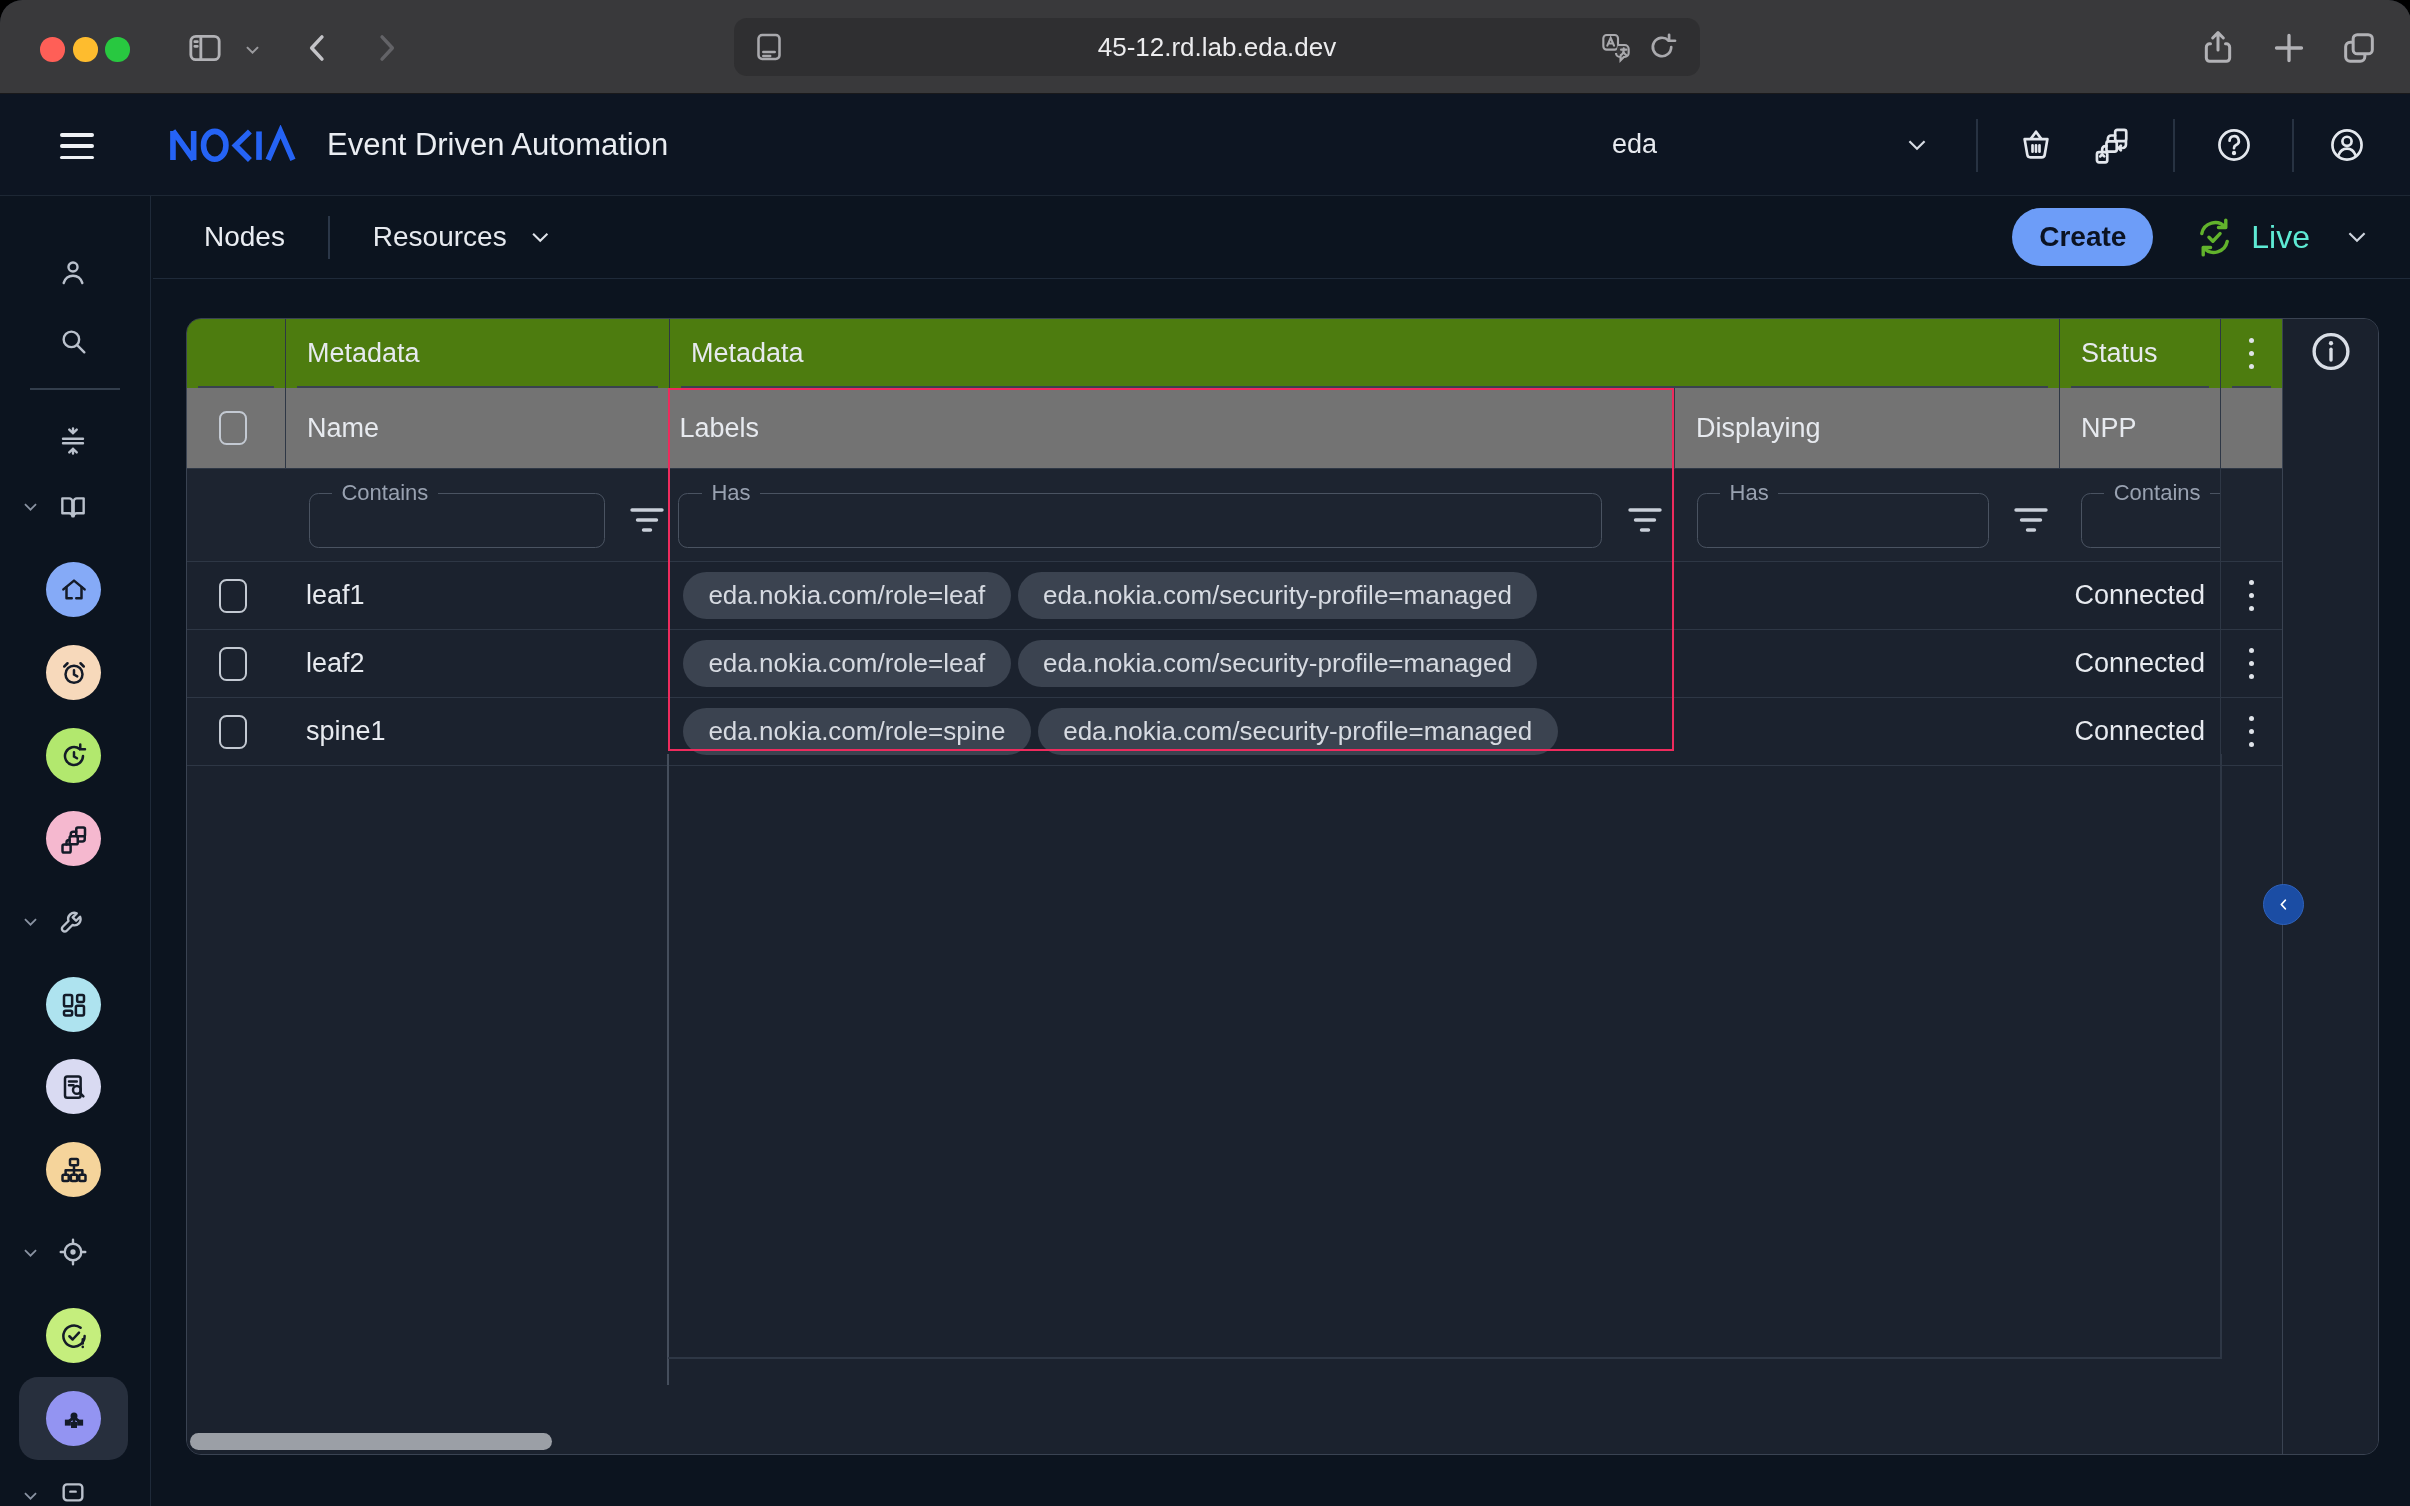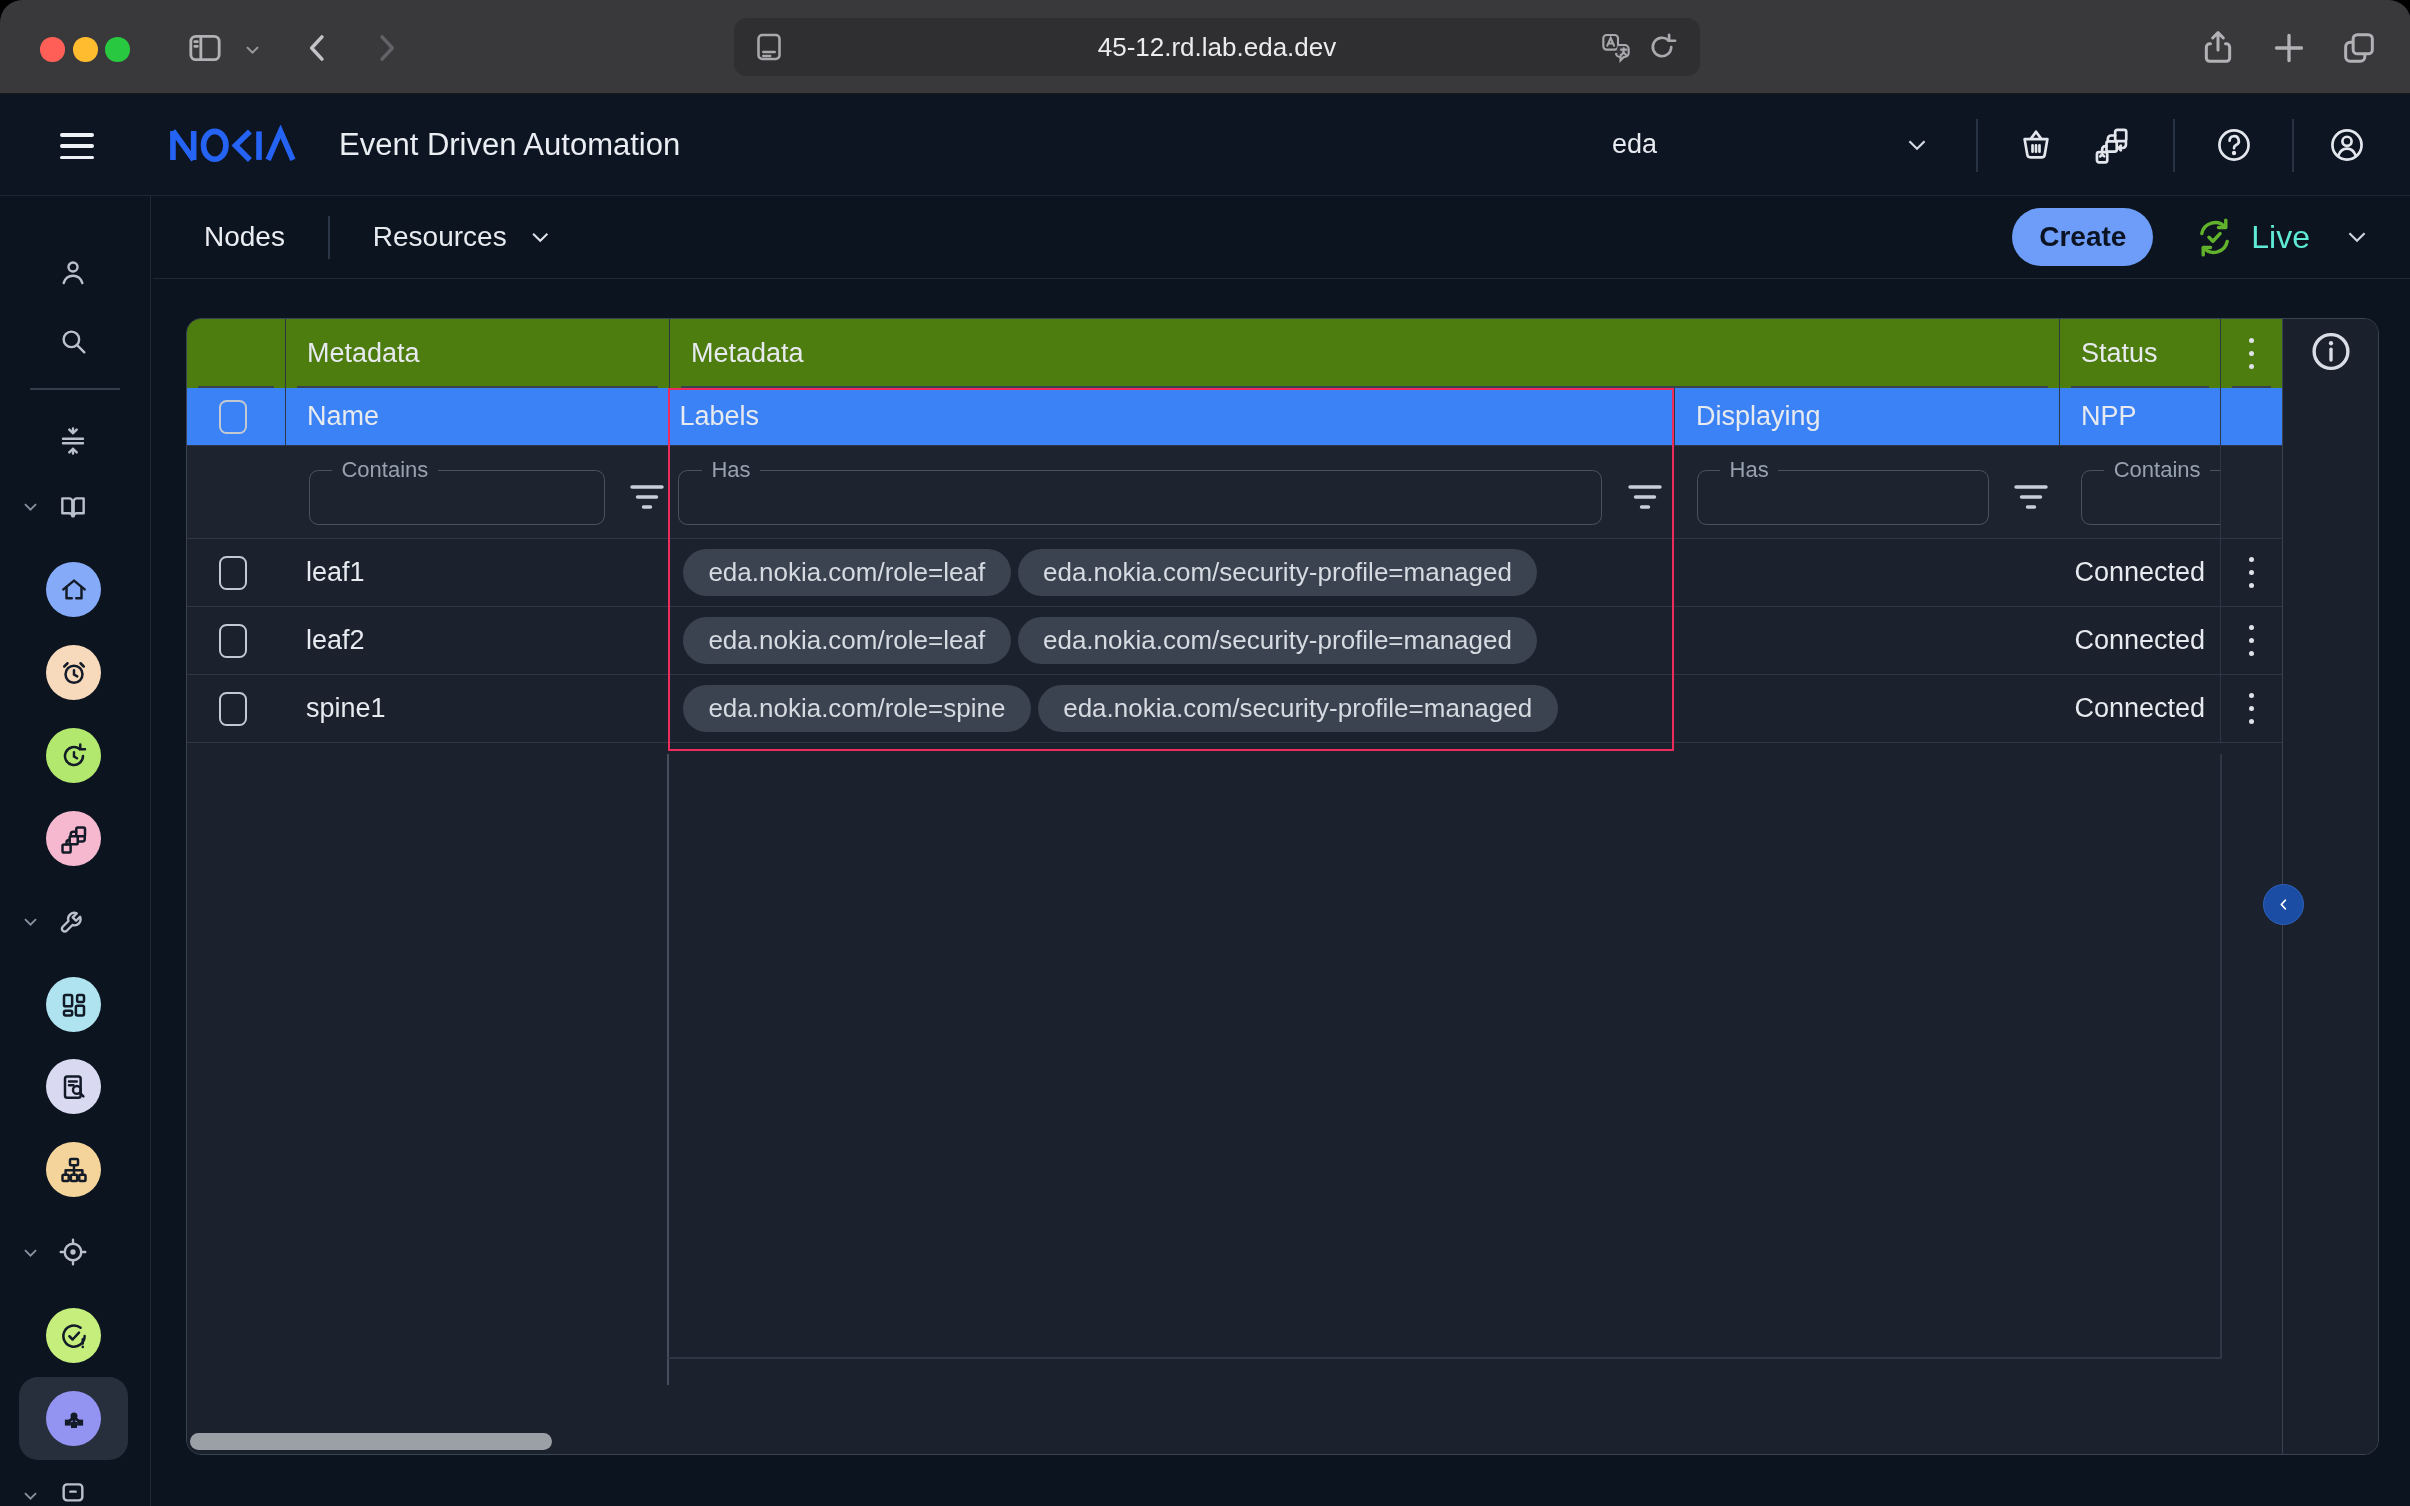--- a/index.html
+++ b/index.html
@@ -15,21 +15,21 @@
   .cico{position:absolute;color:#b2b2b6;display:flex;align-items:center;justify-content:center}
   .urlbar{position:absolute;left:734px;top:18px;width:966px;height:58px;border-radius:13px;background:#2f2f31}
   .url-text{position:absolute;left:0;right:0;top:0;bottom:0;display:flex;align-items:center;justify-content:center;font-size:26px;color:#ececee}
 
   
   .appbar{position:absolute;top:94px;left:0;width:100%;height:102px;background:#0d1522;border-bottom:0.9px solid #1d2734}
   .hamburger{position:absolute;left:60px;top:39px;width:34px;display:flex;flex-direction:column;gap:7.5px;cursor:pointer}
   .hamburger i{display:block;height:3.8px;border-radius:1.9px;background:#eef1f5}
   .brand{position:absolute;left:168px;top:31px}
   .sr{position:absolute;width:0.9px;height:0.9px;overflow:hidden;clip:rect(0 0 0 0)}
-  .app-title{position:absolute;left:339px;top:0;height:100%;display:flex;align-items:center;font-size:31px;font-weight:500;color:#eaedf2}
+  .app-title{position:absolute;left:327px;top:0;height:100%;display:flex;align-items:center;font-size:31px;font-weight:500;color:#eaedf2}
   .ns-select{position:absolute;left:1591px;top:22.6px;width:367px;height:56px;display:flex;align-items:center;cursor:pointer}
   .ns-select .ns-label{font-size:27px;margin-left:21px;color:#e7eaef}
   .ns-select .chev{position:absolute;right:28px}
   .vdiv{position:absolute;top:24.5px;width:1.9px;height:53px;background:#273242}
   .hico{position:absolute;top:32px;width:38px;height:38px;color:#e3e7ed;cursor:pointer}
 
   
   .rail{position:absolute;top:196px;left:0;width:151px;height:1311px;border-right:1.9px solid #1f2a39;background:#0c141f;overflow:hidden}
   .rail-mono{position:absolute;left:57px;width:32px;height:32px;color:#bac1cc;cursor:pointer}
   .rail-chev{position:absolute;left:21px;width:19px;height:19px;color:#8a93a2;cursor:pointer}
@@ -56,21 +56,21 @@
   .card-left{width:2096px;border-right:1.9px solid #3a4352;display:flex;flex-direction:column;position:relative}
   .side-panel{flex:1;position:relative;background:#1a212d}
 
   .grid{display:grid;grid-template-columns:98px 384px 1005px 385px 161px 1fr}
   .cell{display:flex;align-items:center;position:relative;font-size:27px;color:#e7eaef;min-width:0}
   .bl{border-left:1.9px solid #2e3745}
   .u::after{content:"";position:absolute;left:11.3px;right:11.3px;bottom:0;height:1.9px;background:#39424f}
   .ptxt{padding-left:21px;white-space:nowrap}
 
   .row-group{height:69px;background:#4d7c0f}
-  .row-cols{height:58px;background:#3b82f6;border-bottom:1.9px solid #2e3745}
+  .row-cols{height:81px;background:#737373;border-bottom:1.9px solid #2e3745}
   .row-filters{height:93px;background:#1d2430;border-bottom:1.9px solid #2e3745}
 
   .cb{width:28px;height:34px;border:2.8px solid #c3c9d2;border-radius:7.5px;margin-left:32px;background:transparent;cursor:pointer}
   .kebab{display:flex;flex-direction:column;gap:7.5px;align-items:center;margin:0 auto;cursor:pointer;padding:7.5px}
   .kebab i{width:5.6px;height:5.6px;border-radius:50%;background:#dfe3e9}
 
   .fcell{align-items:flex-start}
   .ffield{position:relative;height:55px;border:1.9px solid #4a5361;border-radius:9.4px;margin-top:23.5px;flex:none}
   .ffield label{position:absolute;top:-14px;left:22.6px;padding:0 9.4px;background:#1d2430;font-size:22px;color:#98a1b0;white-space:nowrap}
   .ficon{width:36px;height:30px;color:#c9cfd9;align-self:flex-start;margin-top:36px;margin-left:24.5px;cursor:pointer;flex:none}

